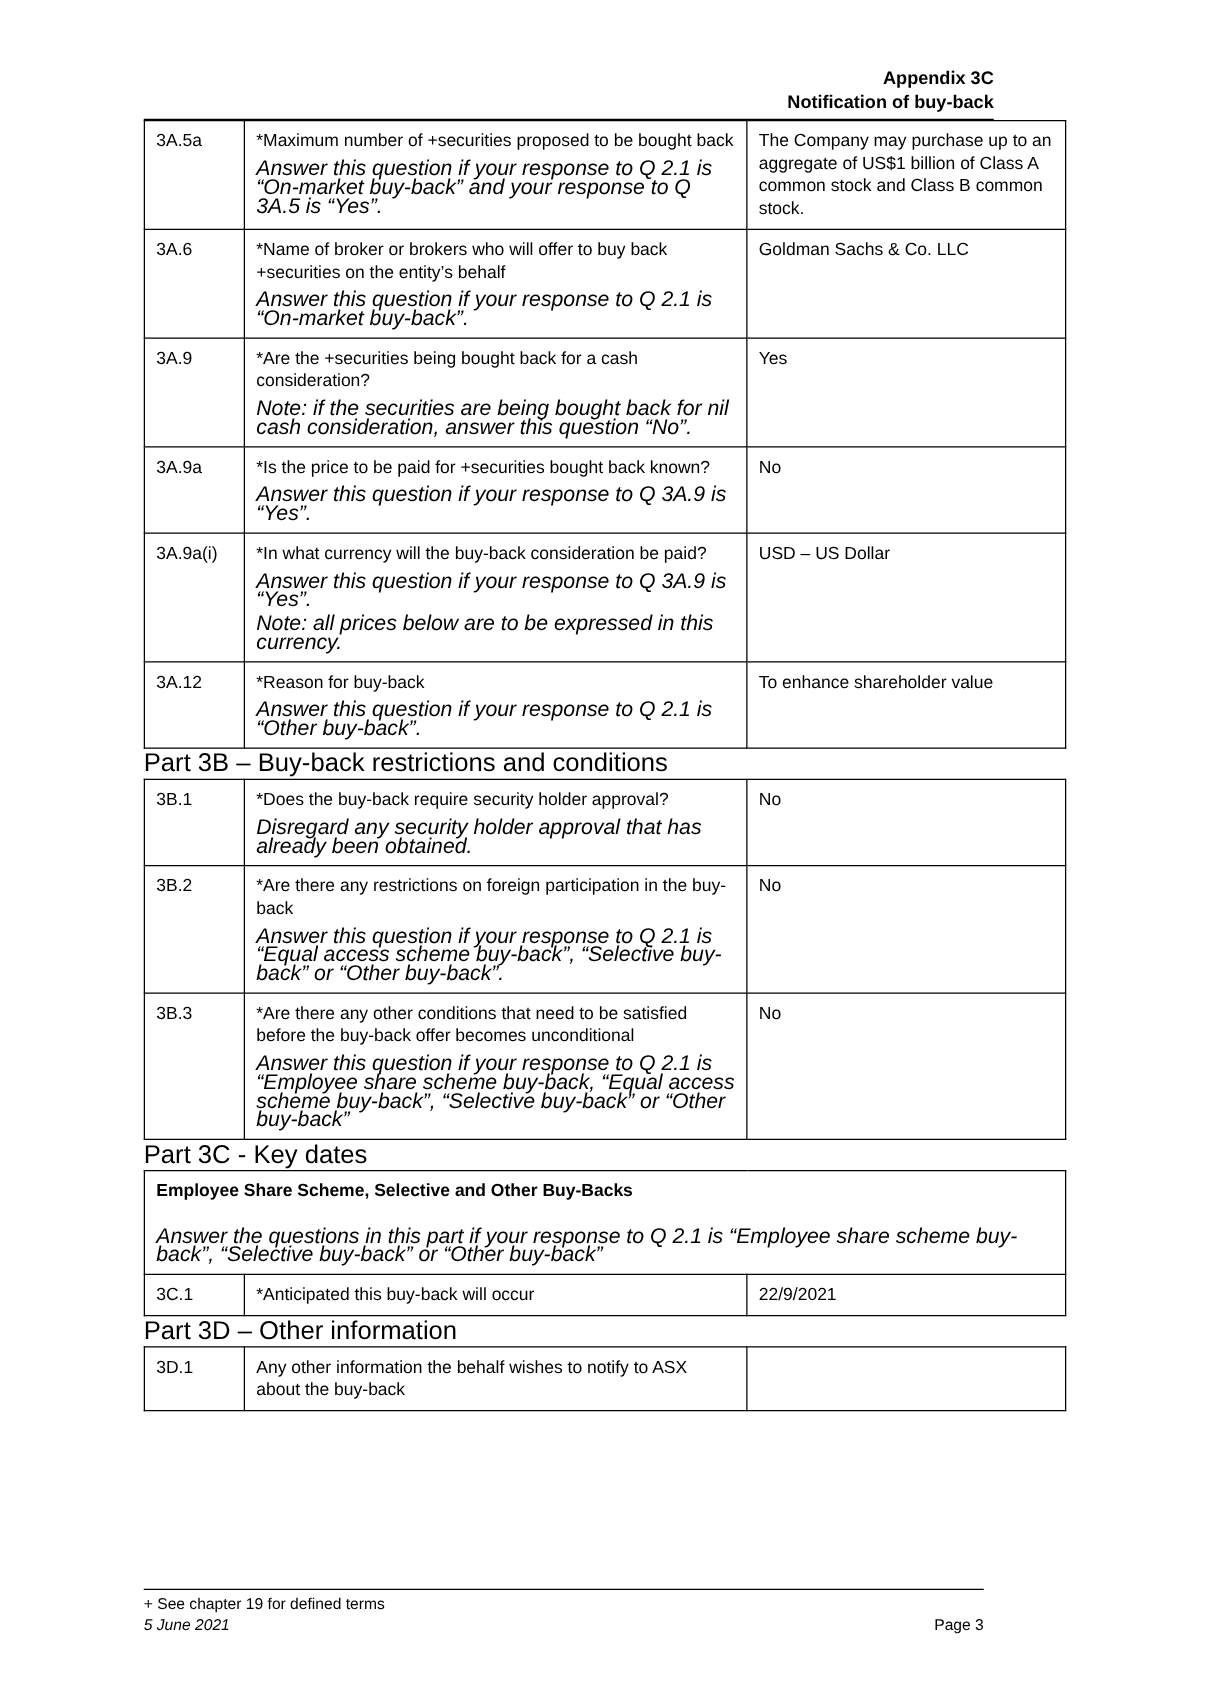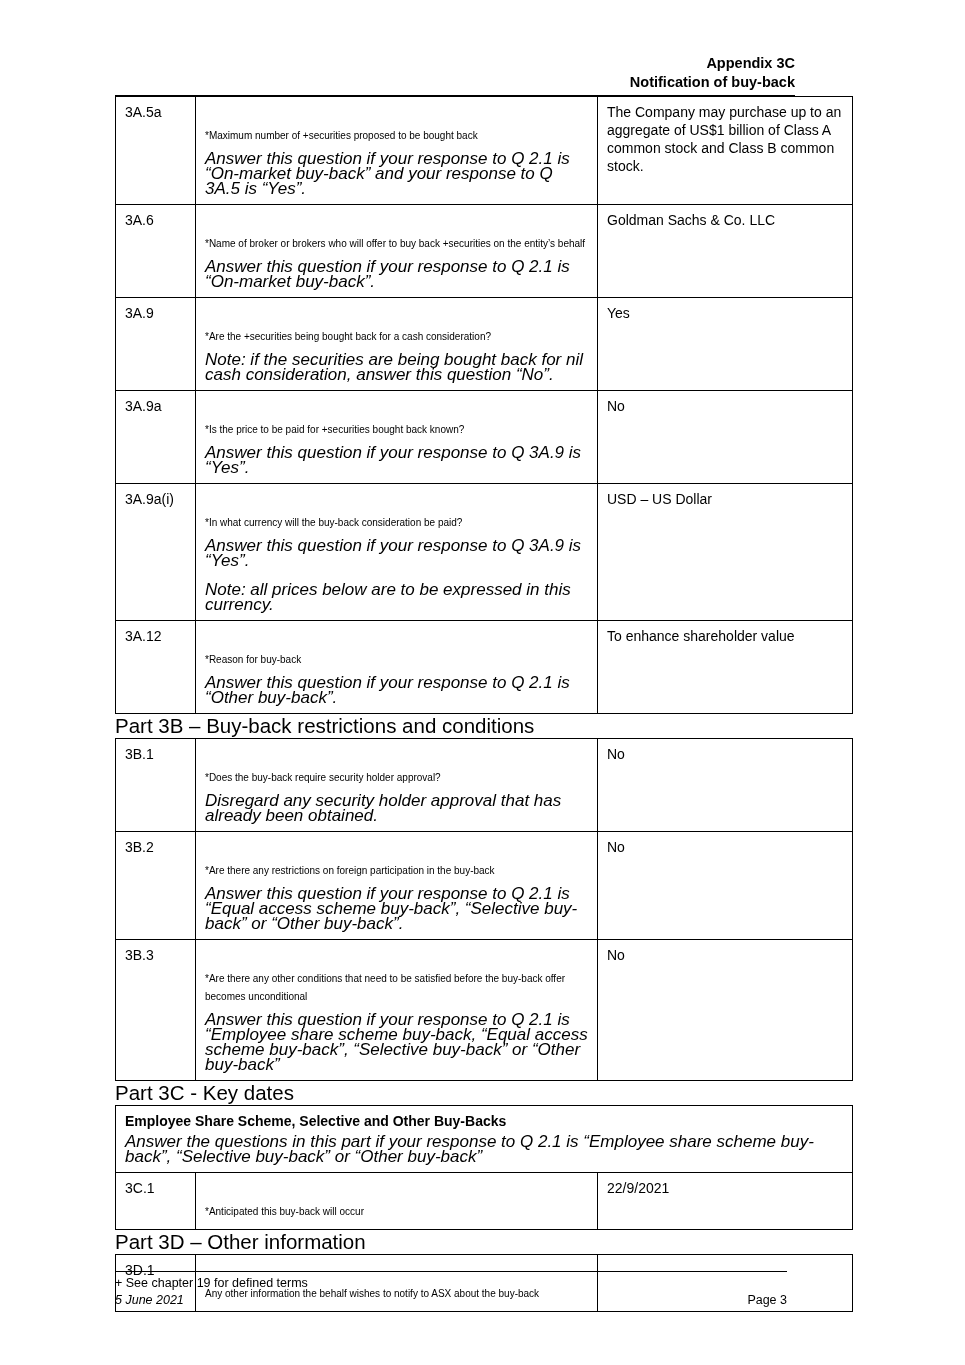--- a/index.html
+++ b/index.html
@@ -41,47 +41,47 @@
     vertical-align: top;
     padding: 6px 9px 8px 9px;
     font-size: 14px;
     line-height: 18px;
   }
   .tbl-3a { margin-top: 19px; }
   col.c-code { width: 80px; }
   col.c-q    { width: 402px; }
   col.c-a    { width: 255px; }
   td.code { padding-left: 8px; }
-  .qtext { font-size: 10px; line-height: 18px; margin-top: 24px; }
+  .qtext { font-size: 14px; line-height: 18px; }
   .note {
     font-style: italic;
     font-size: 17px;
     line-height: 15px;
     margin-top: 6px;
   }
-  .note + .note { margin-top: 14px; }
+  .note + .note { margin-top: 4px; }
   td.answer { padding-left: 8px; }
   
   h2.section-heading {
     font-weight: normal;
     font-size: 20.5px;
     line-height: 24px;
     margin: 0;
   }
   .h-3b { margin: 30px 0 32px 0; }
   .h-3c { margin: 36px 0 9px 0; }
   .h-3d { margin: 50px 0 9px 0; }
   
   td.subhead-cell { padding: 6px 9px 9px 9px; }
   .subhead {
     font-weight: bold;
     font-size: 14px;
     line-height: 18px;
   }
-  td.subhead-cell .note { margin-top: 4px; }
+  td.subhead-cell .note { margin-top: 20px; }
   
   .footer {
     position: absolute;
     left: 115px;
     right: 121px;
     top: 1271px;
   }
   .footer-rule { border-top: 1px solid #000; height: 0; }
   .footer-terms {
     font-size: 12.5px;

